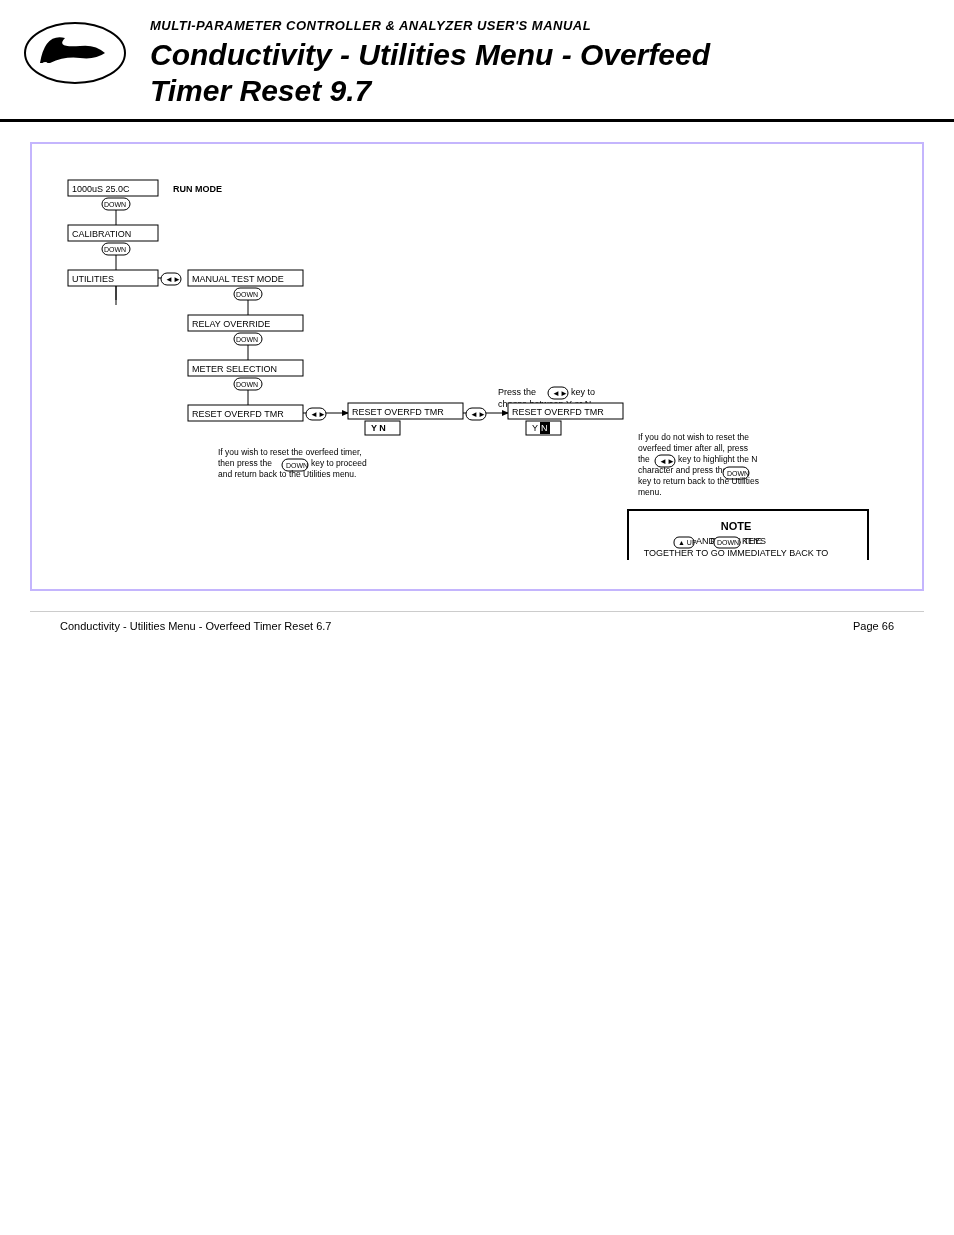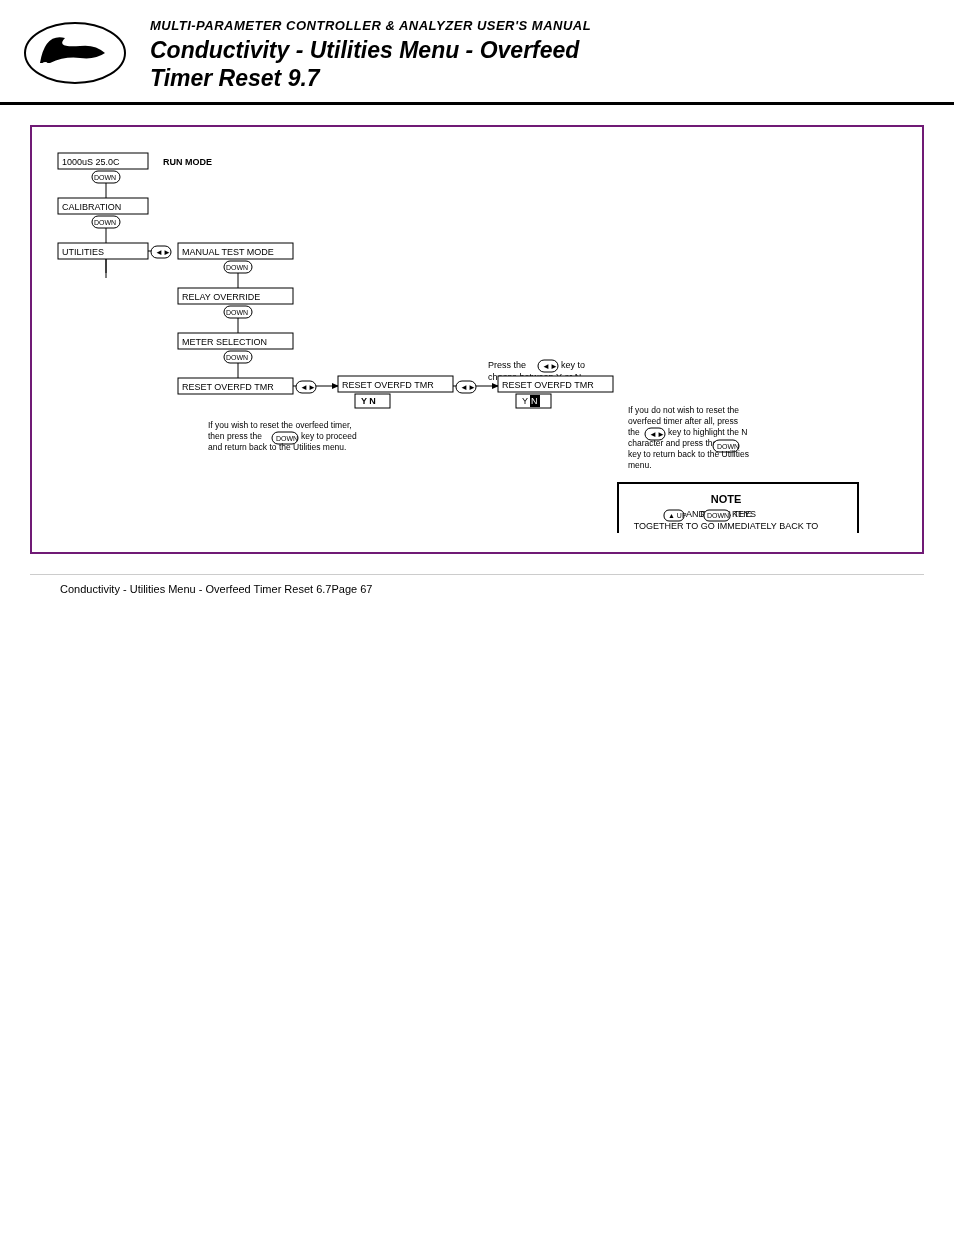--- a/index.html
+++ b/index.html
@@ -32,43 +32,44 @@
       flex: 1;
     }
     .header-title-main {
       font-size: 13px;
       font-weight: bold;
       font-style: italic;
       letter-spacing: 0.5px;
       margin-bottom: 4px;
     }
     .header-title-sub {
-      font-size: 23px;
+      font-size: 30px;
       font-weight: bold;
       font-style: italic;
       line-height: 1.2;
     }
 
     
     .main-content {
       padding: 20px 30px;
     }
 
     
     .diagram-box {
-      border: 2px solid #701a75;
-      padding: 16px;
+      border: 2px solid #c4b5fd;
+      padding: 26px;
       margin-bottom: 20px;
       position: relative;
       min-height: 420px;
     }
 
     
     .footer {
       display: flex;
+      justify-content: space-between;
       padding: 8px 30px;
       font-size: 11px;
       border-top: 1px solid #ccc;
       margin-top: 10px;
     }
 
   </style>
 </head>
 <body>
 
@@ -228,16 +229,16 @@
       <text x="678" y="398" font-size="9" text-anchor="middle">RUN MODE</text>
 
       <line x1="58" y1="116" x2="58" y2="135" stroke="#000" stroke-width="1"></line>
 
     </svg>
 
   </div>
 
   <div class="footer">
     <span>Conductivity - Utilities Menu - Overfeed Timer Reset 6.7</span>
-    <span>Page 67</span>
+    <span>Page 66</span>
   </div>
 
 </div>
 
 </body></html>

